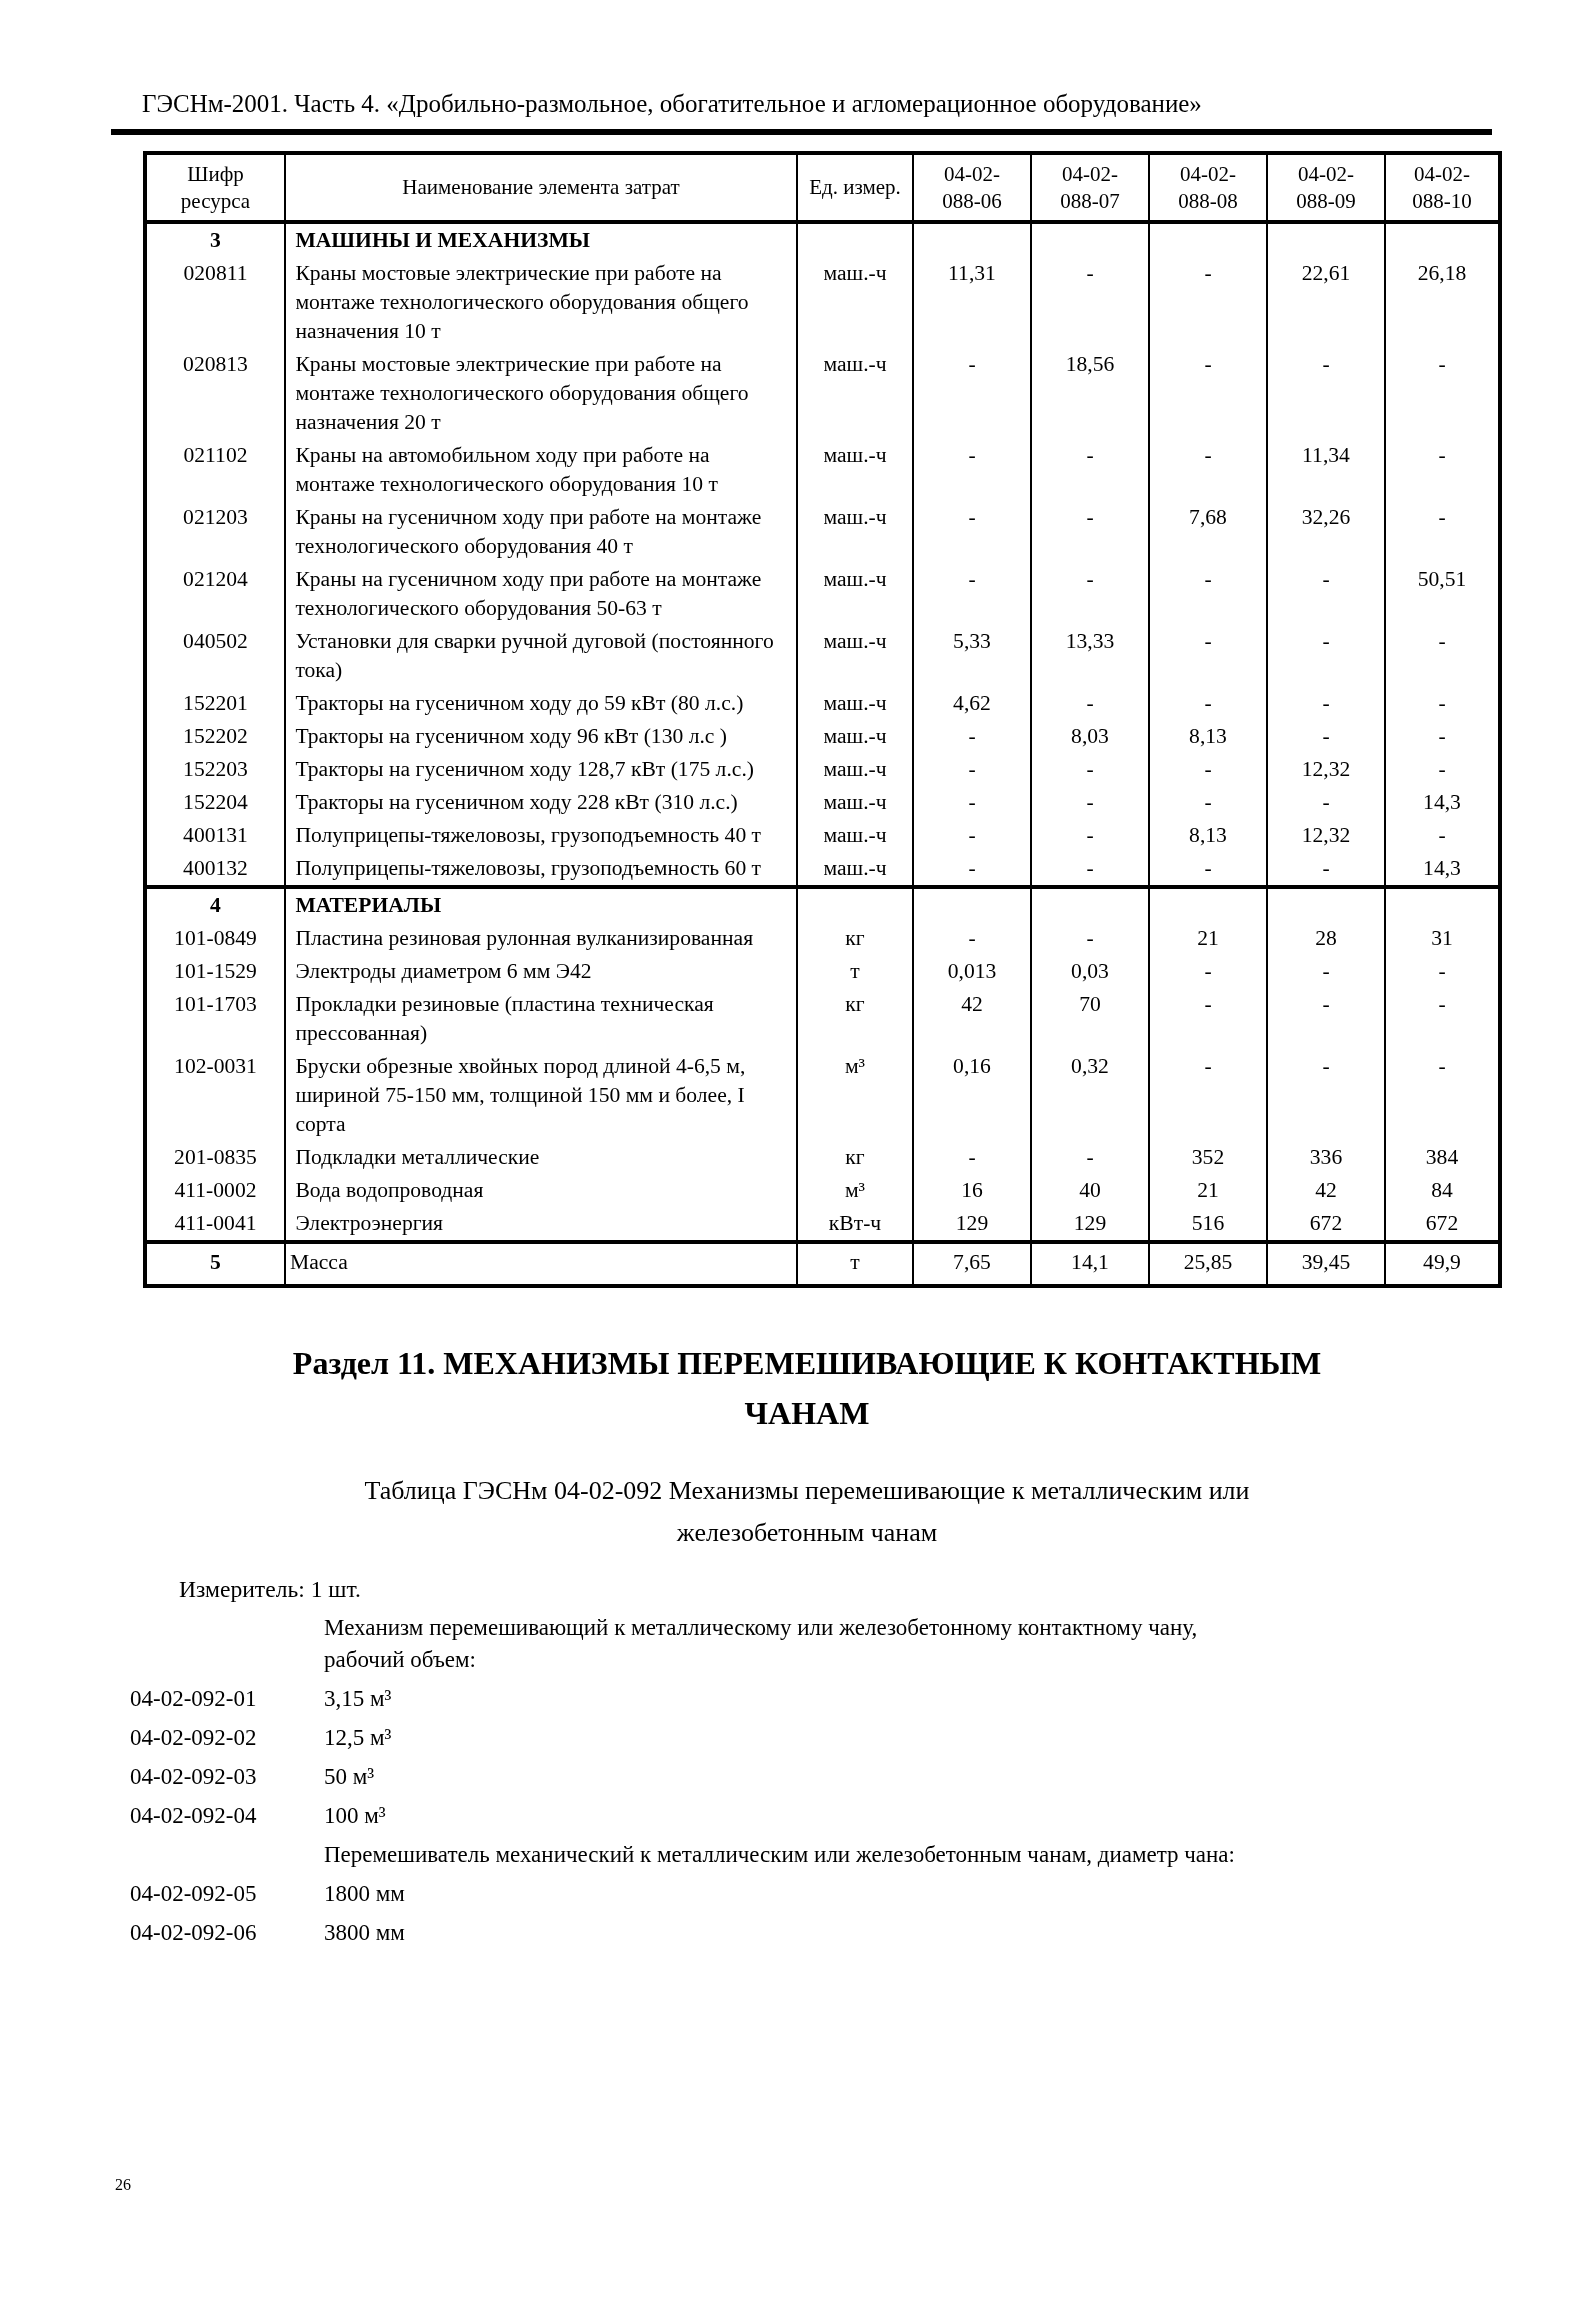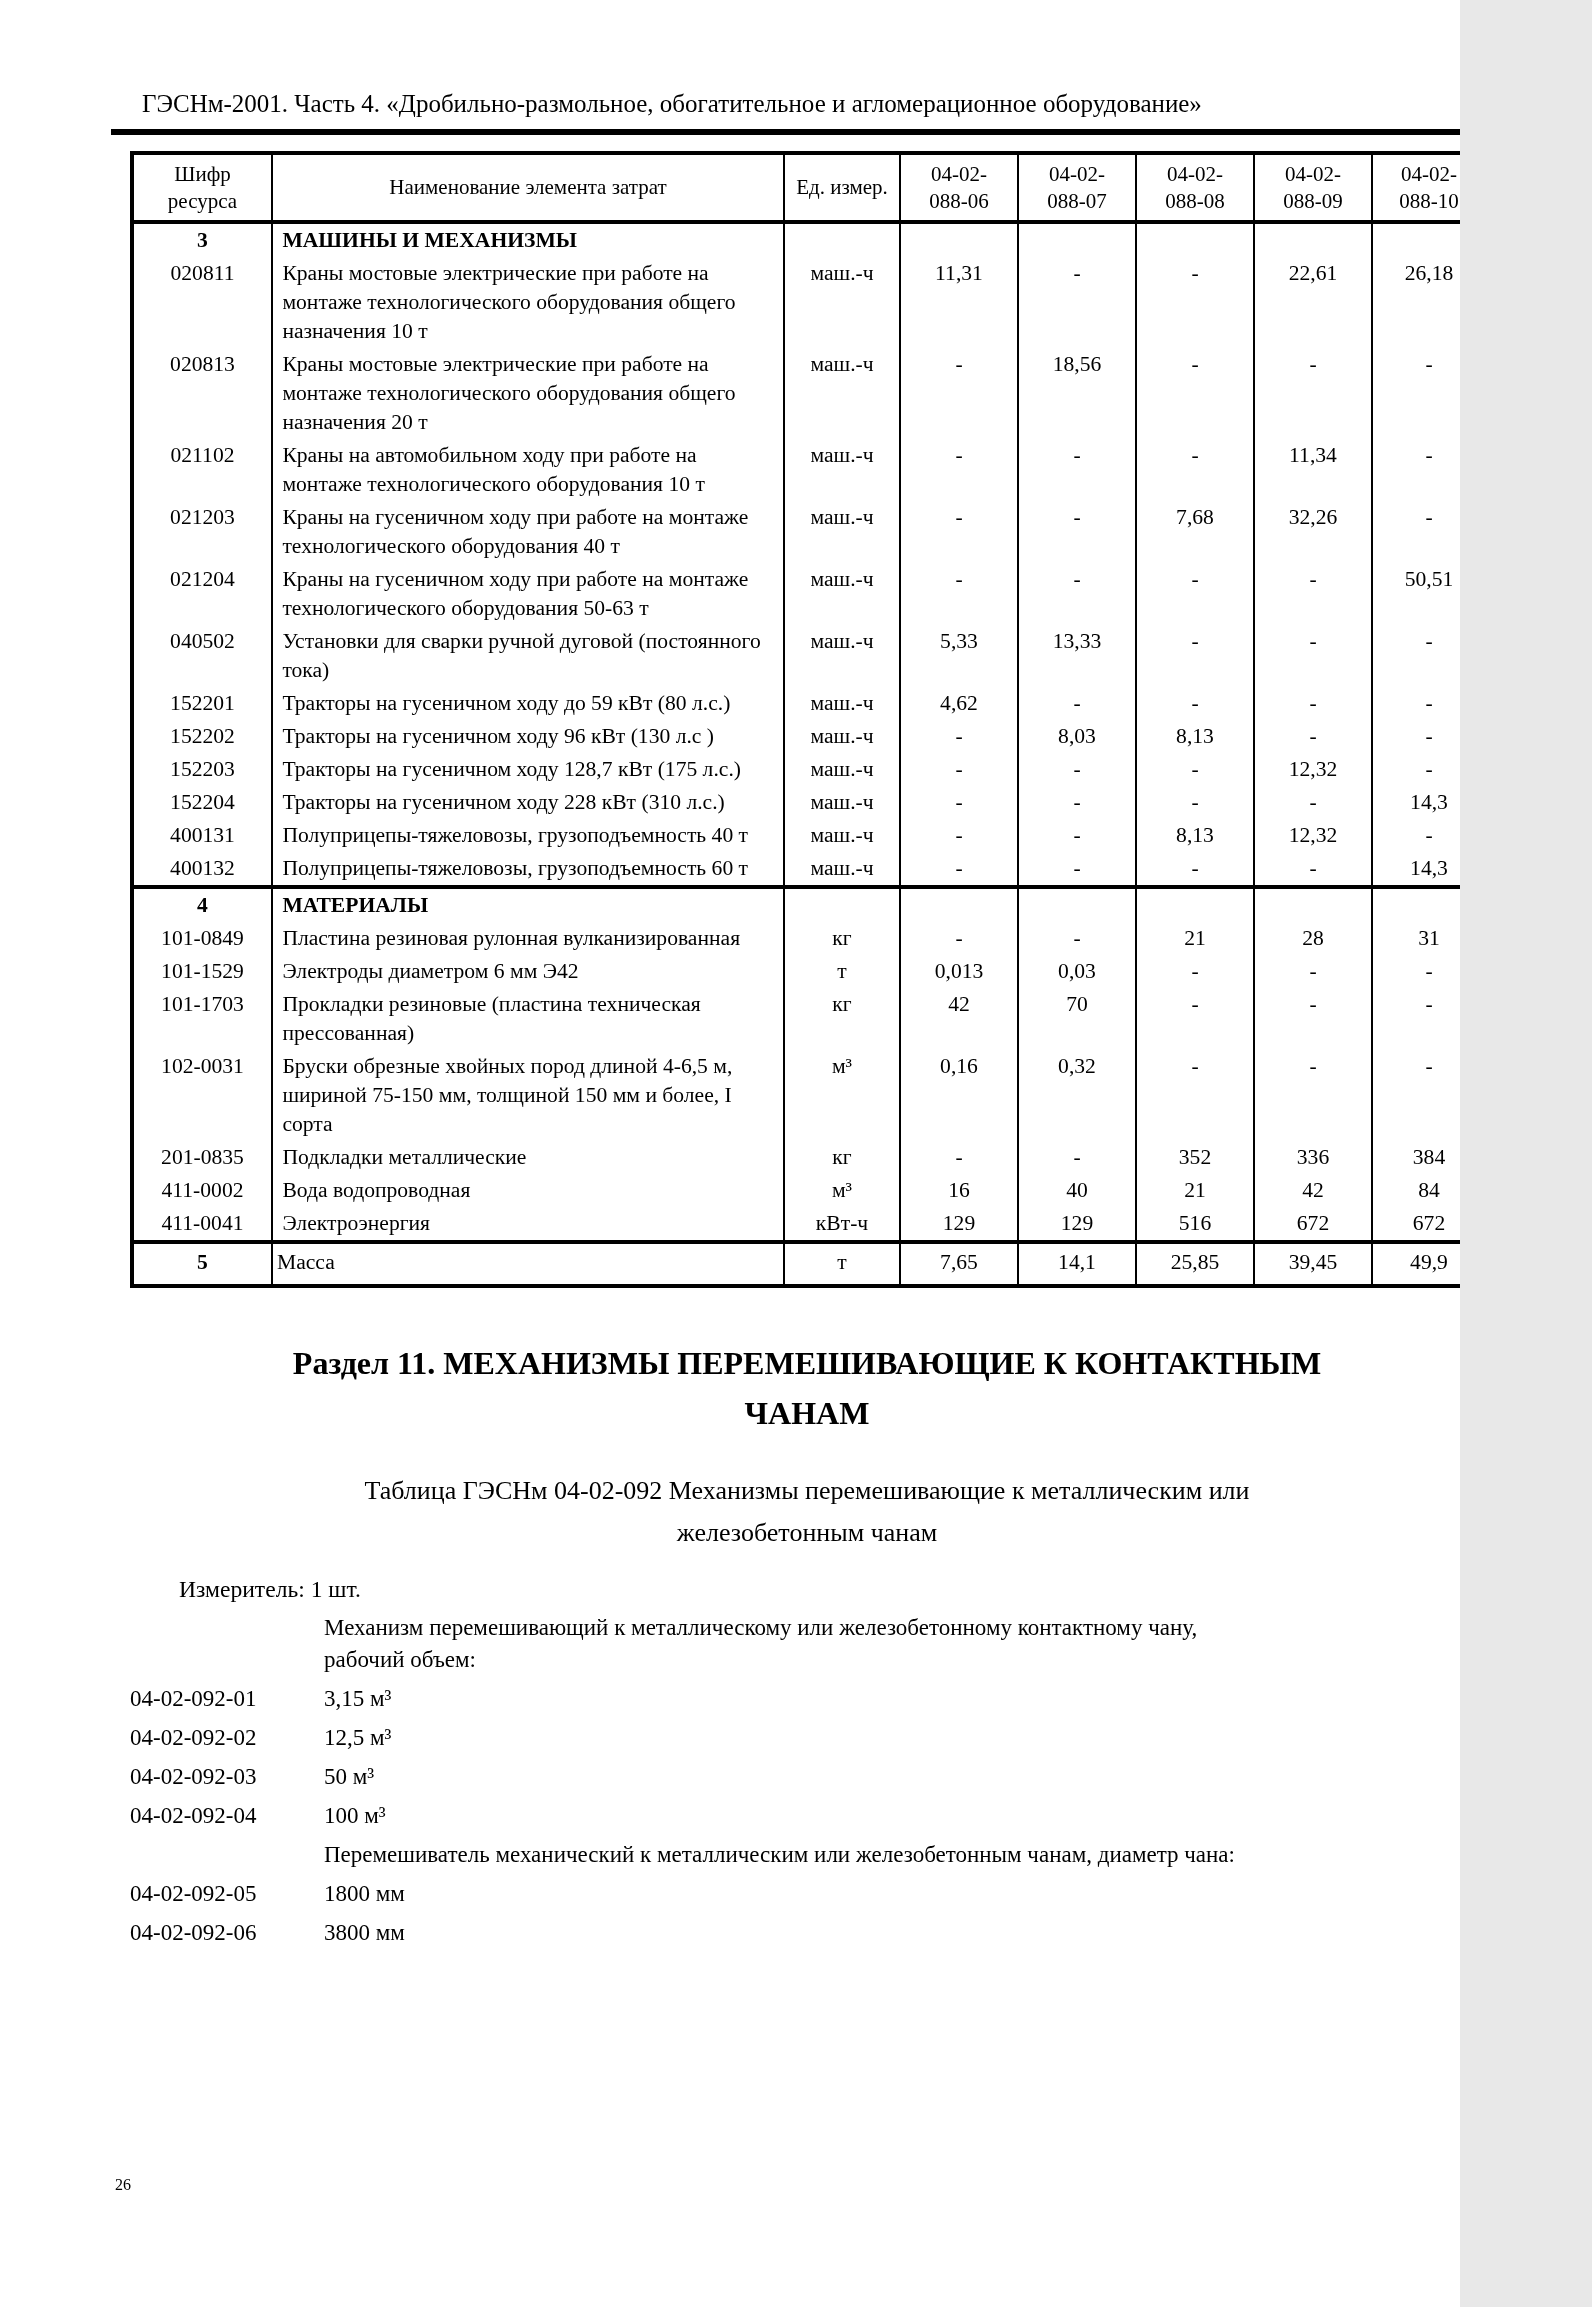--- a/index.html
+++ b/index.html
@@ -1,19 +1,19 @@
 <!DOCTYPE html>
 <html style="font-size:10.8px"><head>
 <meta charset="utf-8">
 <style>
   * { margin:0; padding:0; box-sizing:border-box; }
   html,body { background:#e8e8e8; }
   .page {
     position:relative;
-    width:1460px; height:2307px;
+    width:1592px; height:2307px;
     background:#ffffff;
     color:#000;
     font-family:"Liberation Serif","DejaVu Serif",serif;
     overflow:hidden;
   }
   .content { margin-left:130px; width:1354px; padding-top:88px; }
   .doc-header {
     font-size:25px; line-height:32px;
     padding-left:12px;
     white-space:nowrap;
@@ -24,21 +24,21 @@
     background:#000;
     margin-top:9.4px;
     border-top:1.3px solid #000;
   }
   table.est-table {
     border-collapse:collapse;
     margin-top:16px;
     width:1354px;
     table-layout:fixed;
   }
-  table.est-table { border:4.7px solid #000; }
+  table.est-table { border:4.7px solid #000;margin-left:13px; }
   .est-table th {
     border:2px solid #000;
     border-bottom:4.7px solid #000;
     font-weight:normal;
     font-size:21px; line-height:27px;
     text-align:center; vertical-align:middle;
     white-space:pre-line;
     padding:5.4px 2.7px;
   }
   .est-table td {

